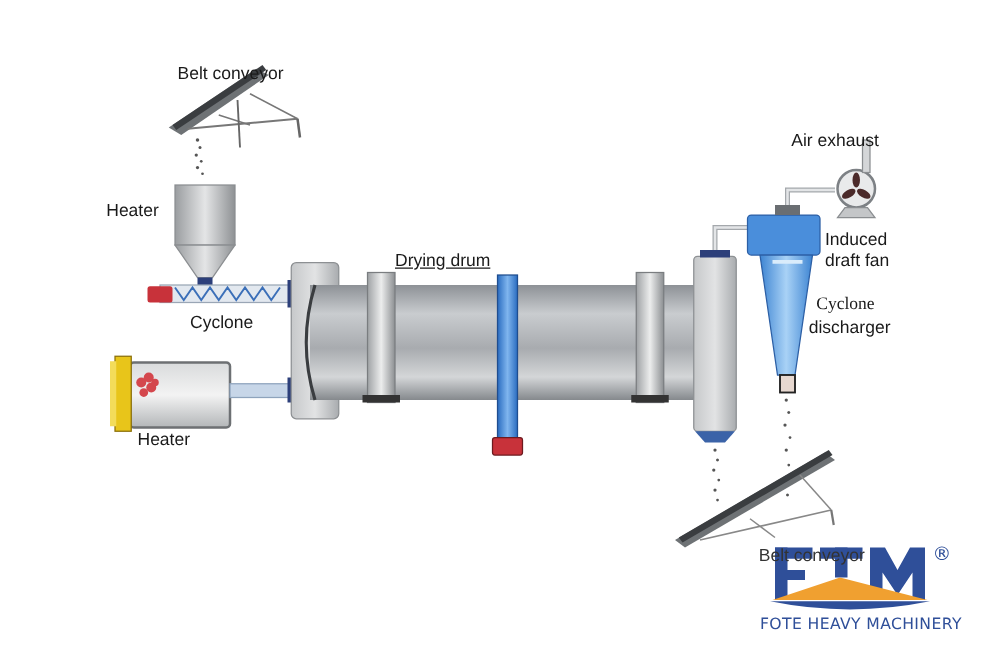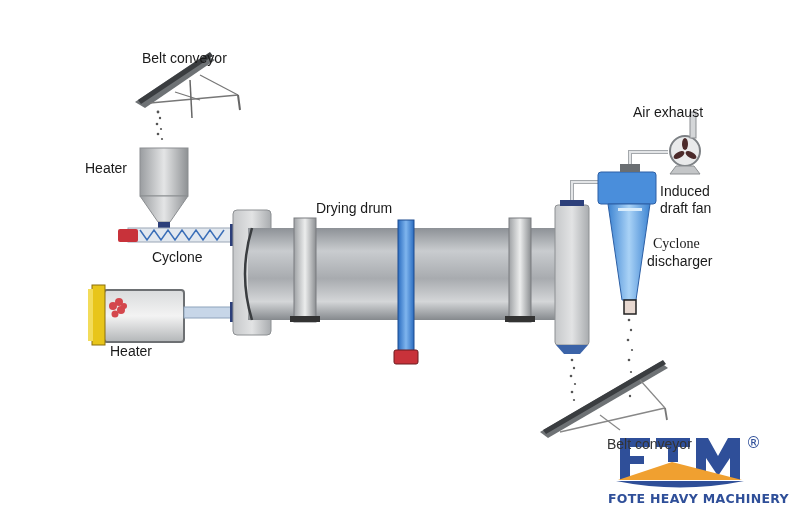--- a/index.html
+++ b/index.html
@@ -1,21 +1,21 @@
 <!DOCTYPE html>
 <html><head>
 <meta charset="utf-8">
 <style>
   html, body { margin: 0; padding: 0; background: #ffffff; }
   body { width: 800px; height: 530px; position: relative; overflow: hidden;
          font-family: "Liberation Sans", sans-serif; }
   #stage { position: absolute; left: 0; top: 0; width: 800px; height: 410px; }
   .label { position: absolute; font-family: "Liberation Sans", sans-serif; font-size: 14px;
            color: #1a1a1a; white-space: nowrap; line-height: 16px; }
-  .logo-text { position: absolute; font-family: "DejaVu Sans", sans-serif; font-weight: bold;
+  .logo-text { position: absolute; font-family: "DejaVu Sans", sans-serif; font-weight: normal;
                font-size: 12.5px; color: #2f4f99; letter-spacing: 0.3px; white-space: nowrap; }
   .reg { position: absolute; font-family: "DejaVu Sans", sans-serif; font-size: 15px; color: #2f4f99; }
 </style>
 </head>
 <body>
 
 <div id="stage">
 <svg width="800" height="530" viewBox="0 0 800 530" xmlns="http://www.w3.org/2000/svg">
   <defs>
     <linearGradient id="drumGrad" x1="0" y1="0" x2="0" y2="1">
@@ -203,21 +203,21 @@
     <polygon points="618,480 672,462 742,480" fill="#f0a030"></polygon>
     <path d="M616,481 L744,481 Q680,494 616,481 Z" fill="#2f4f99"></path>
   </g>
 </svg>
 
 
 <div class="label" style="left:142px; top:50px;">Belt conveyor</div>
 <div class="label" style="left:85px; top:160px;">Heater</div>
 <div class="label" style="left:152px; top:249px;">Cyclone</div>
 <div class="label" style="left:110px; top:343px;">Heater</div>
-<div class="label" style="left:316px; top:200px;">Drying drum</div>
+<div class="label" style="left:316px; top:200px;text-decoration:underline;">Drying drum</div>
 <div class="label" style="left:633px; top:104px;">Air exhaust</div>
 <div class="label" style="left:660px; top:183px;text-align:center;">Induced</div>
 <div class="label" style="left:660px; top:200px;">draft fan</div>
 <div class="label" style="left:653px; top:236px;font-family:Liberation Serif, serif;">Cyclone</div>
 <div class="label" style="left:647px; top:253px;">discharger</div>
 <div class="label" style="left:607px; top:436px; color:#333;">Belt conveyor</div>
 
 <div class="reg" style="left:746px; top:434px;">®</div>
 <div class="logo-text" style="left:608px; top:491px;">FOTE HEAVY MACHINERY</div>
 </div>

